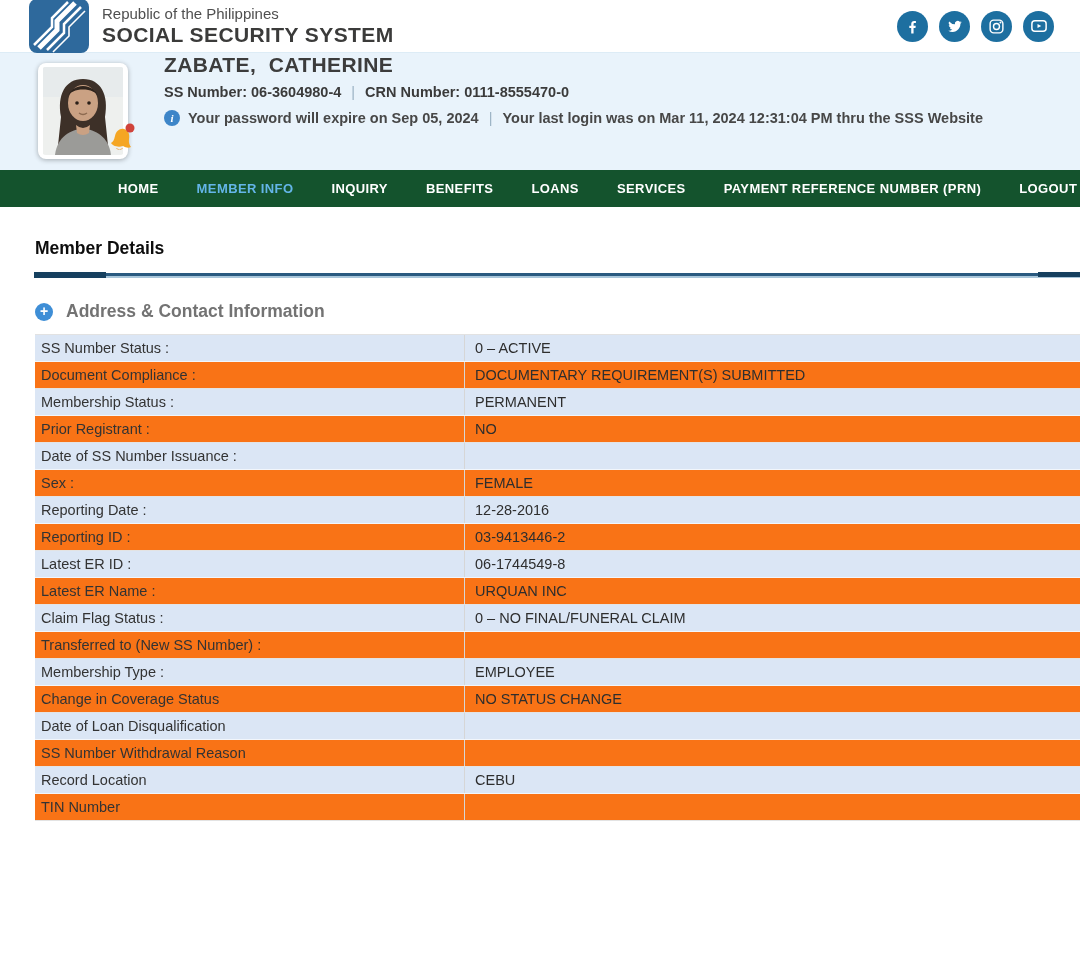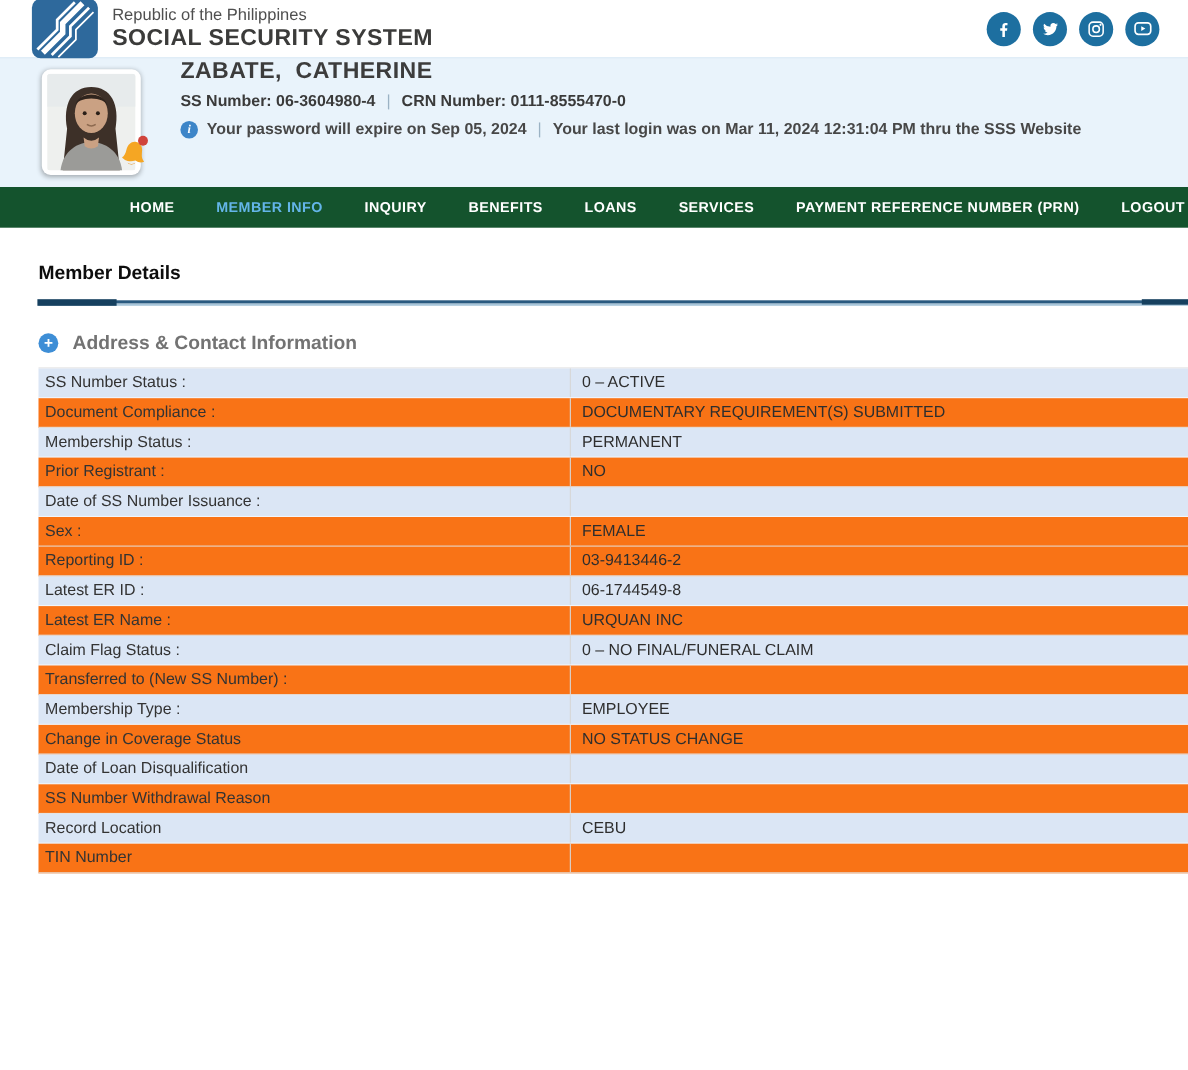--- a/index.html
+++ b/index.html
@@ -43,21 +43,21 @@
   .title-divider .cap-left { position: absolute; top: -1px; left: -1px; width: 72px; height: 6px; background: #16405f; }
   .title-divider .cap-right { position: absolute; top: -1px; right: 0; width: 42px; height: 5px; background: #16405f; }
 
   .section-head { margin-top: 23px; display: flex; align-items: center; gap: 13px; }
   .plus-icon { width: 18px; height: 18px; border-radius: 50%; background: #3e8ed6; color: #fff; display: flex; align-items: center; justify-content: center; font-size: 14px; font-weight: bold; line-height: 1; cursor: pointer; flex: 0 0 auto; padding-bottom: 1px; }
   .section-title { font-size: 17.5px; font-weight: bold; color: #737373; }
 
   .details-table { margin-top: 12px; width: calc(1080px - 35px); border-top: 1px solid #e2e2e2; }
   .detail-row { display: flex; min-height: 27px; border-bottom: 1px solid #e3e3e3; background: #f97316; }
   .detail-row.alt { background: #dbe6f5; border-bottom: 1px solid #f2f6fb; }
-  .detail-label { width: 484px; flex: 0 0 auto; padding: 5px 10px 4px 6px; font-size: 14.5px; color: #333; border-right: 1px solid #d6d6d6; }
+  .detail-label { width: 430px; flex: 0 0 auto; padding: 5px 10px 4px 6px; font-size: 14.5px; color: #333; border-right: 1px solid #d6d6d6; }
   .detail-value { flex: 1; padding: 5px 10px 4px 10px; font-size: 14.5px; color: #2e2e2e; }
 </style>
 </head>
 <body>
 
 <div class="top-header">
   <div class="logo-wrap">
     <svg class="logo-box" viewBox="0 0 62 56">
       <rect x="1" y="1" width="60" height="54" rx="8" fill="#2e699c"></rect>
       <g stroke="#ffffff" fill="none">
@@ -176,20 +176,24 @@
     <div class="detail-value">NO</div>
   </div>
       <div class="detail-row alt">
     <div class="detail-label">Date of SS Number Issuance :</div>
     <div class="detail-value"></div>
   </div>
       <div class="detail-row">
     <div class="detail-label">Sex :</div>
     <div class="detail-value">FEMALE</div>
   </div>
+      <div class="detail-row alt">
+    <div class="detail-label">Reporting Date :</div>
+    <div class="detail-value">12-28-2016</div>
+  </div>
       <div class="detail-row">
     <div class="detail-label">Reporting ID :</div>
     <div class="detail-value">03-9413446-2</div>
   </div>
       <div class="detail-row alt">
     <div class="detail-label">Latest ER ID :</div>
     <div class="detail-value">06-1744549-8</div>
   </div>
       <div class="detail-row">
     <div class="detail-label">Latest ER Name :</div>

